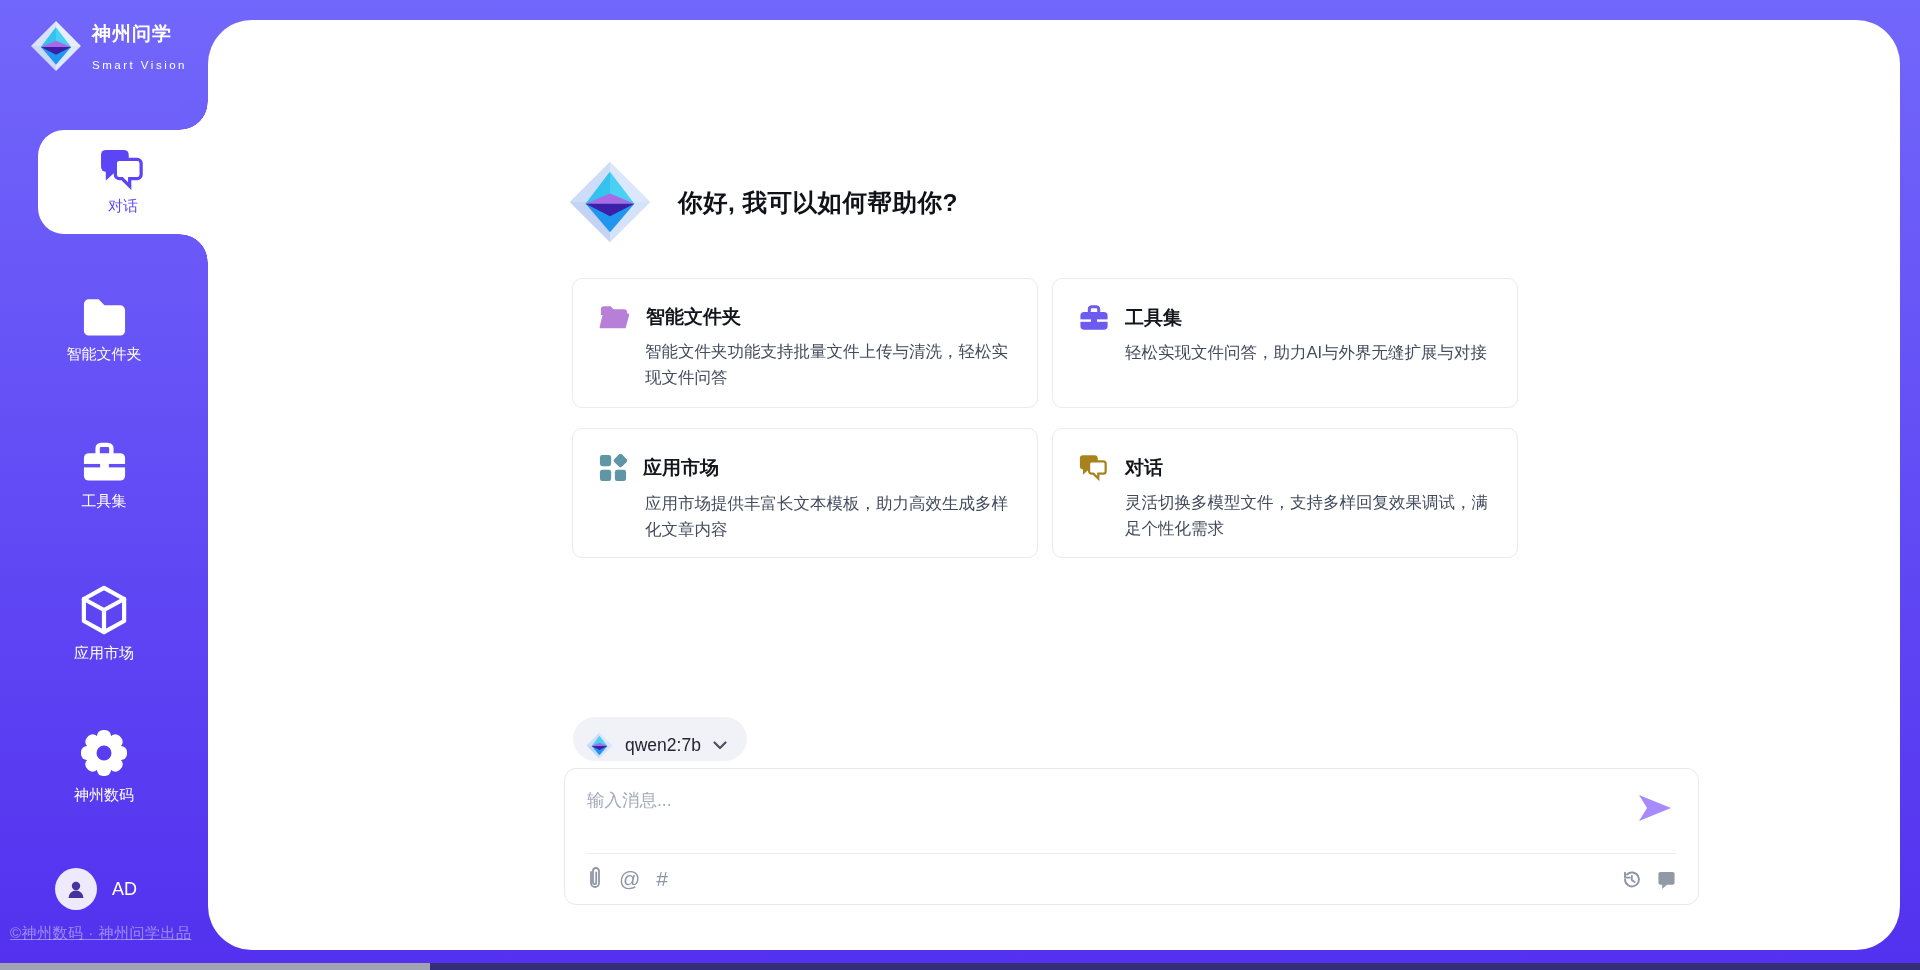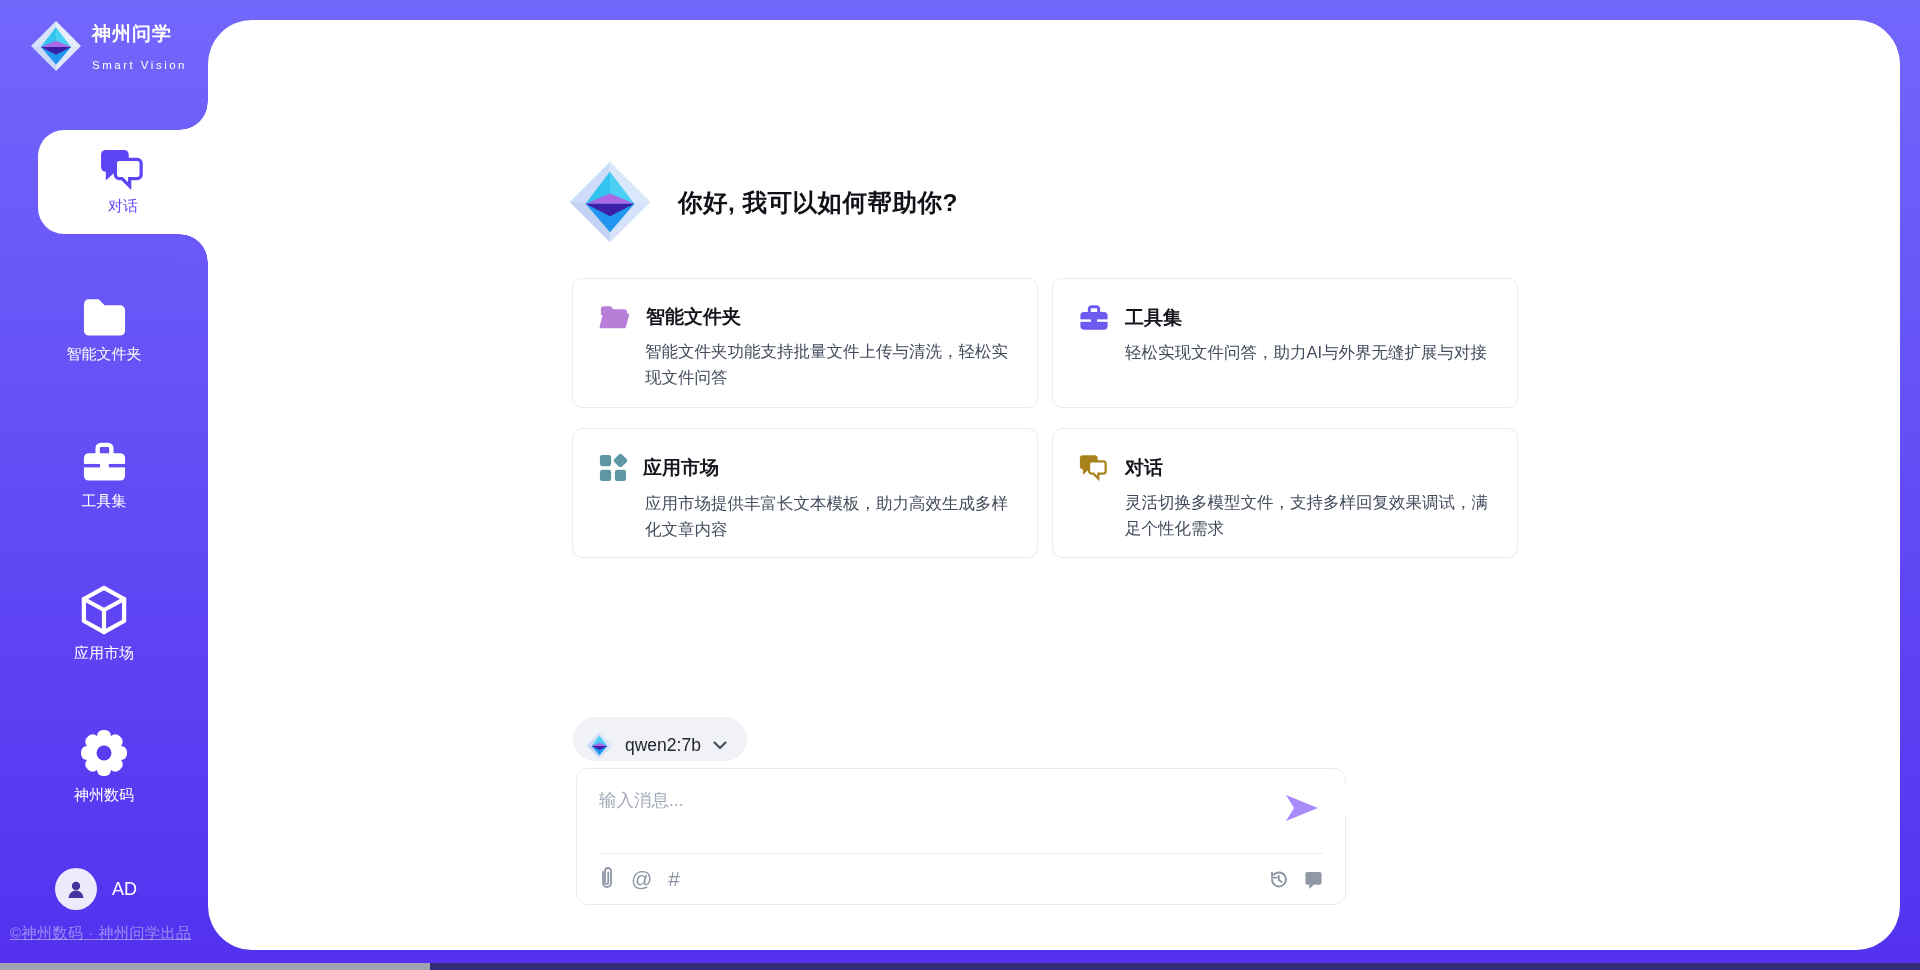--- a/index.html
+++ b/index.html
@@ -53,21 +53,21 @@
     padding:25px 24px 0 26px; cursor:pointer; }
   .card-head { display:flex; align-items:center; gap:16px; }
   .card-title { font-size:19px; font-weight:700; color:#14161d; }
   .card-desc { margin:9px 0 0 46px; font-size:16.5px; color:#434b5c; line-height:1.55; }
 
   .model-pill { position:absolute; left:365px; top:697px; height:44px; border-radius:22px;
     background:#f1f2f8; display:flex; align-items:center; gap:12px; padding:12px 20px 0 13px; cursor:pointer; }
   .model-pill .gem { width:27px; height:27px; }
   .model-pill .model-name { font-size:17.5px; color:#23262f; font-weight:500; }
 
-  .composer { position:absolute; left:368px; top:748px; width:770px; height:137px;
+  .composer { position:absolute; left:356px; top:748px; width:1135px; height:137px;
     background:#fff; border:1px solid #e7e9ef; border-radius:12px; }
   .composer input { position:absolute; left:22px; top:16px; width:840px; height:30px;
     border:none; outline:none; font-size:17.5px; color:#333; font-family:inherit; }
   .composer input::placeholder { color:#a3aab8; }
   .send-btn { position:absolute; right:26px; top:25px; width:34px; height:28px; cursor:pointer; }
   .composer .divider { position:absolute; left:22px; right:22px; top:84px; height:1px; background:#ecedf2; }
   .tool-row-left { position:absolute; left:22px; bottom:14px; display:flex; align-items:center; gap:16px; }
   .tool-row-right { position:absolute; right:22px; bottom:14px; display:flex; align-items:center; gap:15px; }
   .tool-glyph { font-size:21px; color:#8e95a6; line-height:1; cursor:pointer; }
   .icon-btn { cursor:pointer; display:flex; align-items:center; }

